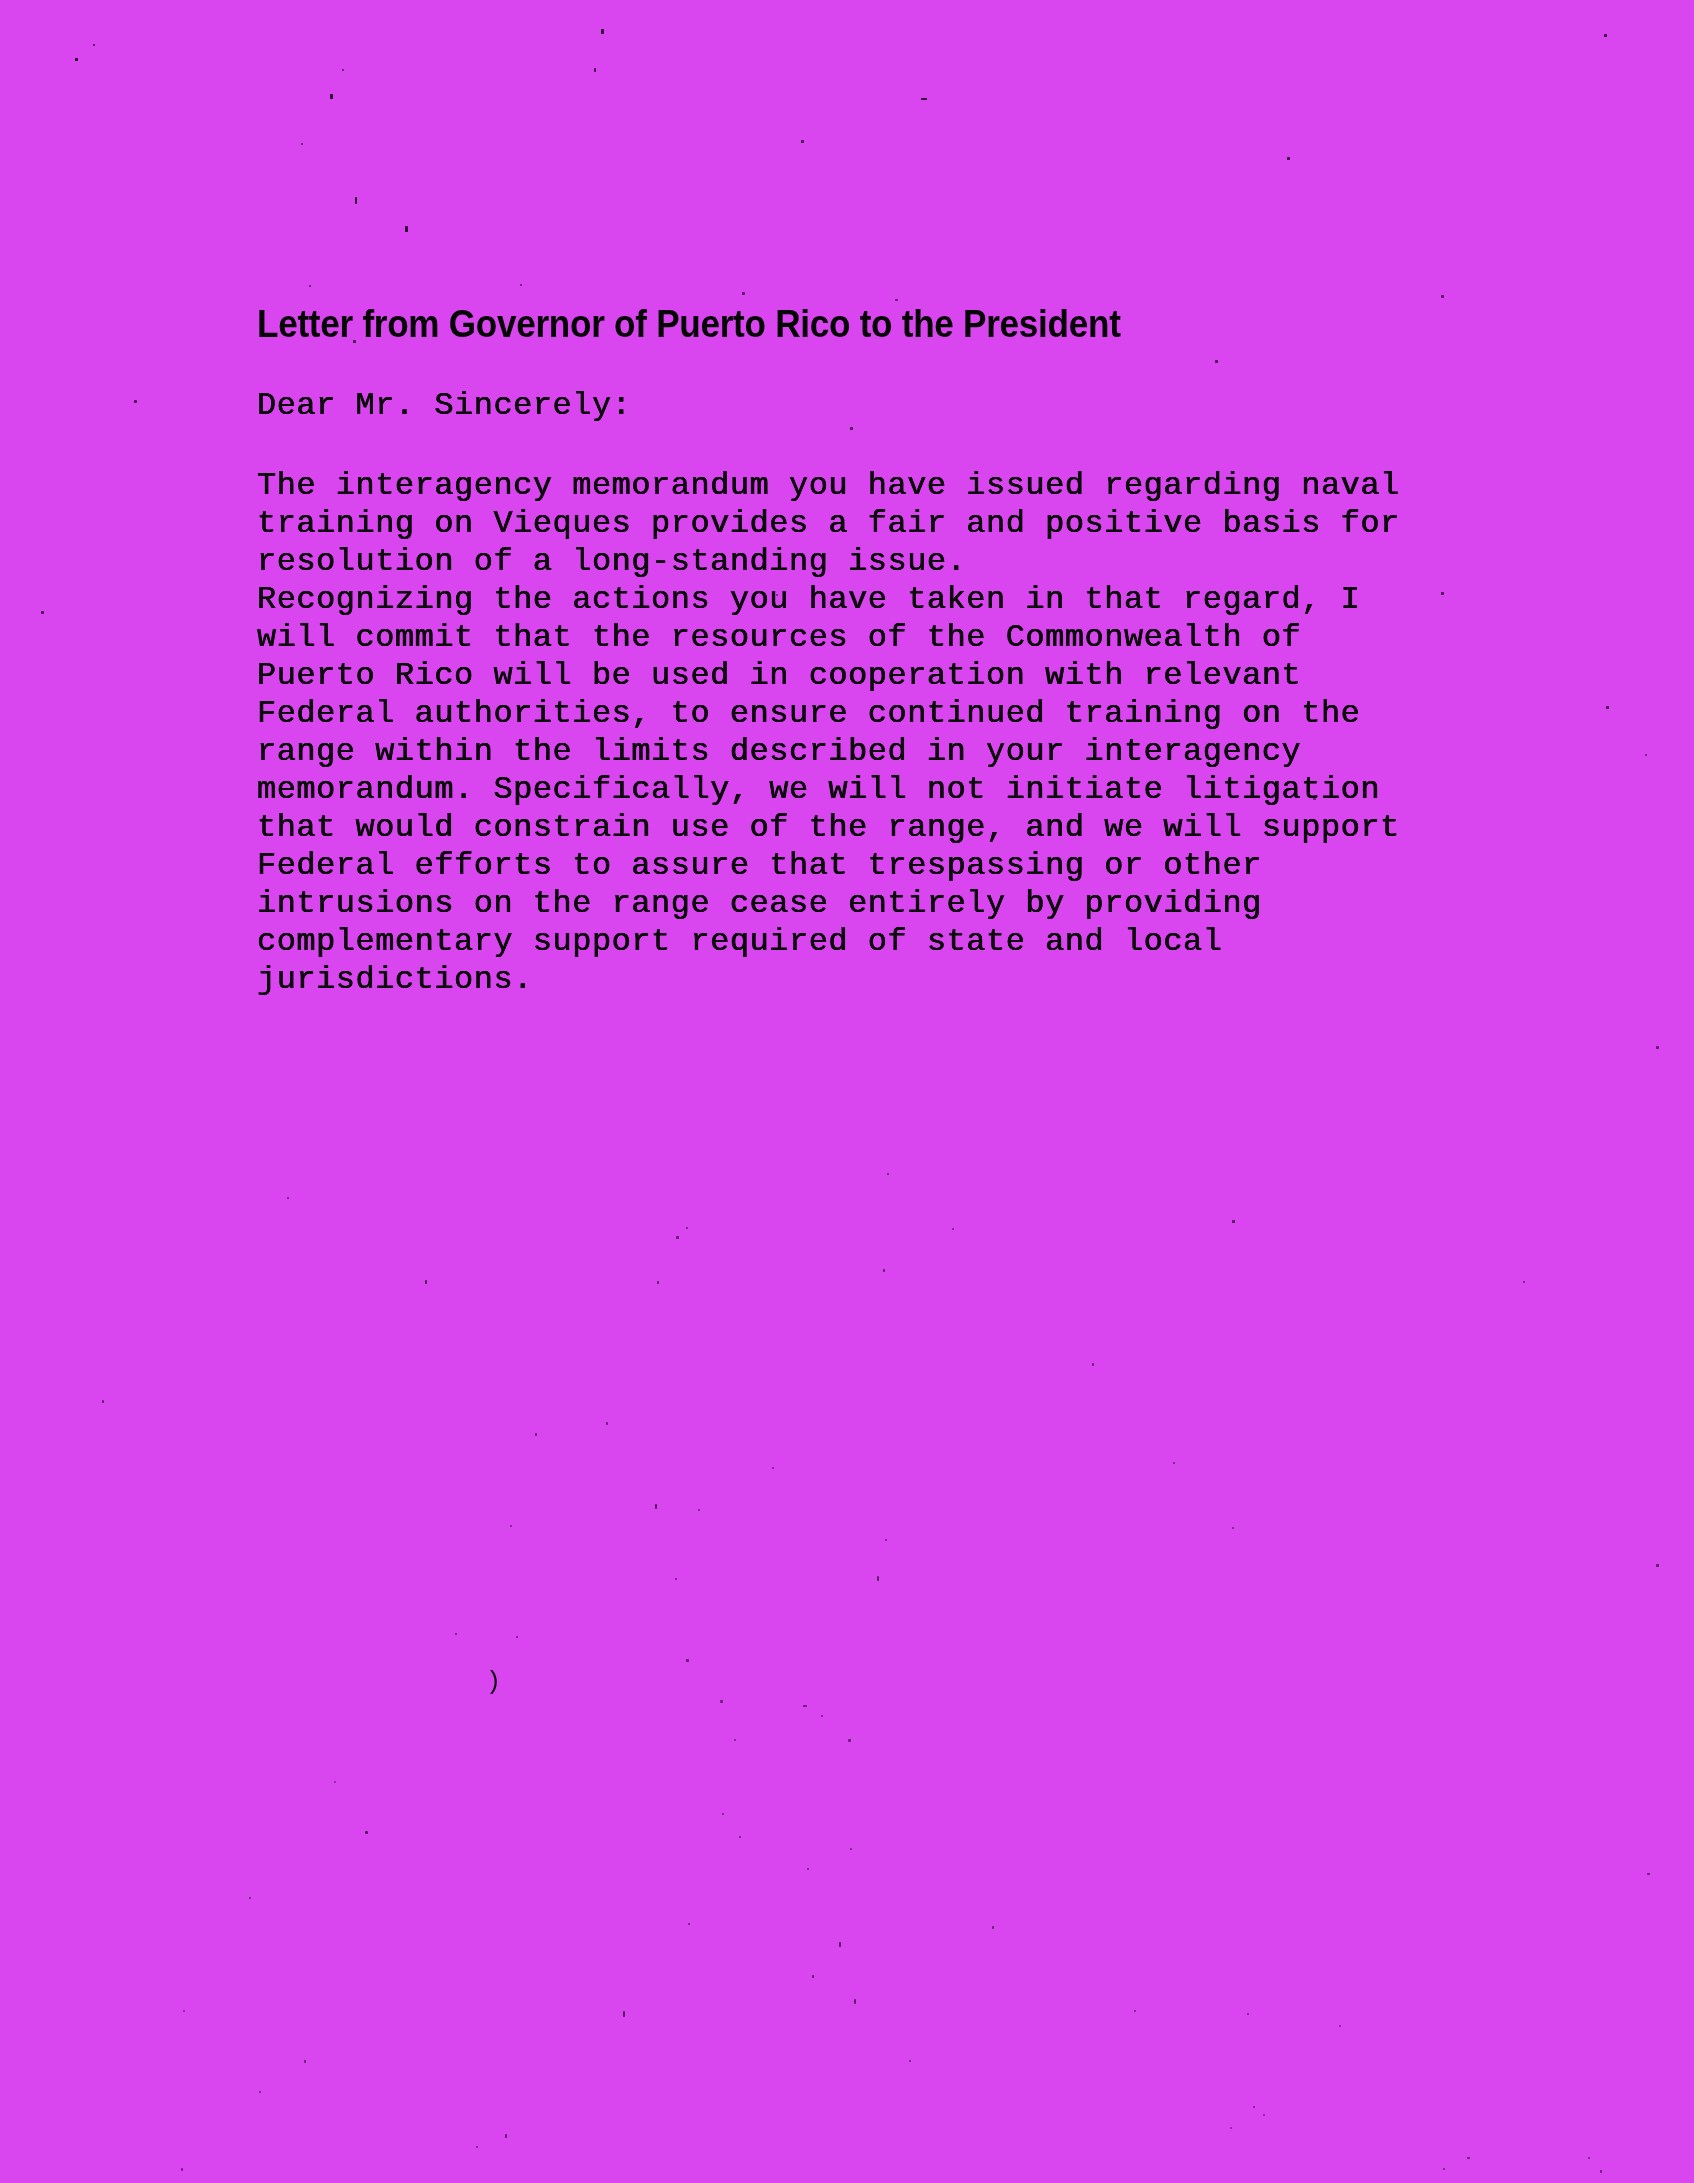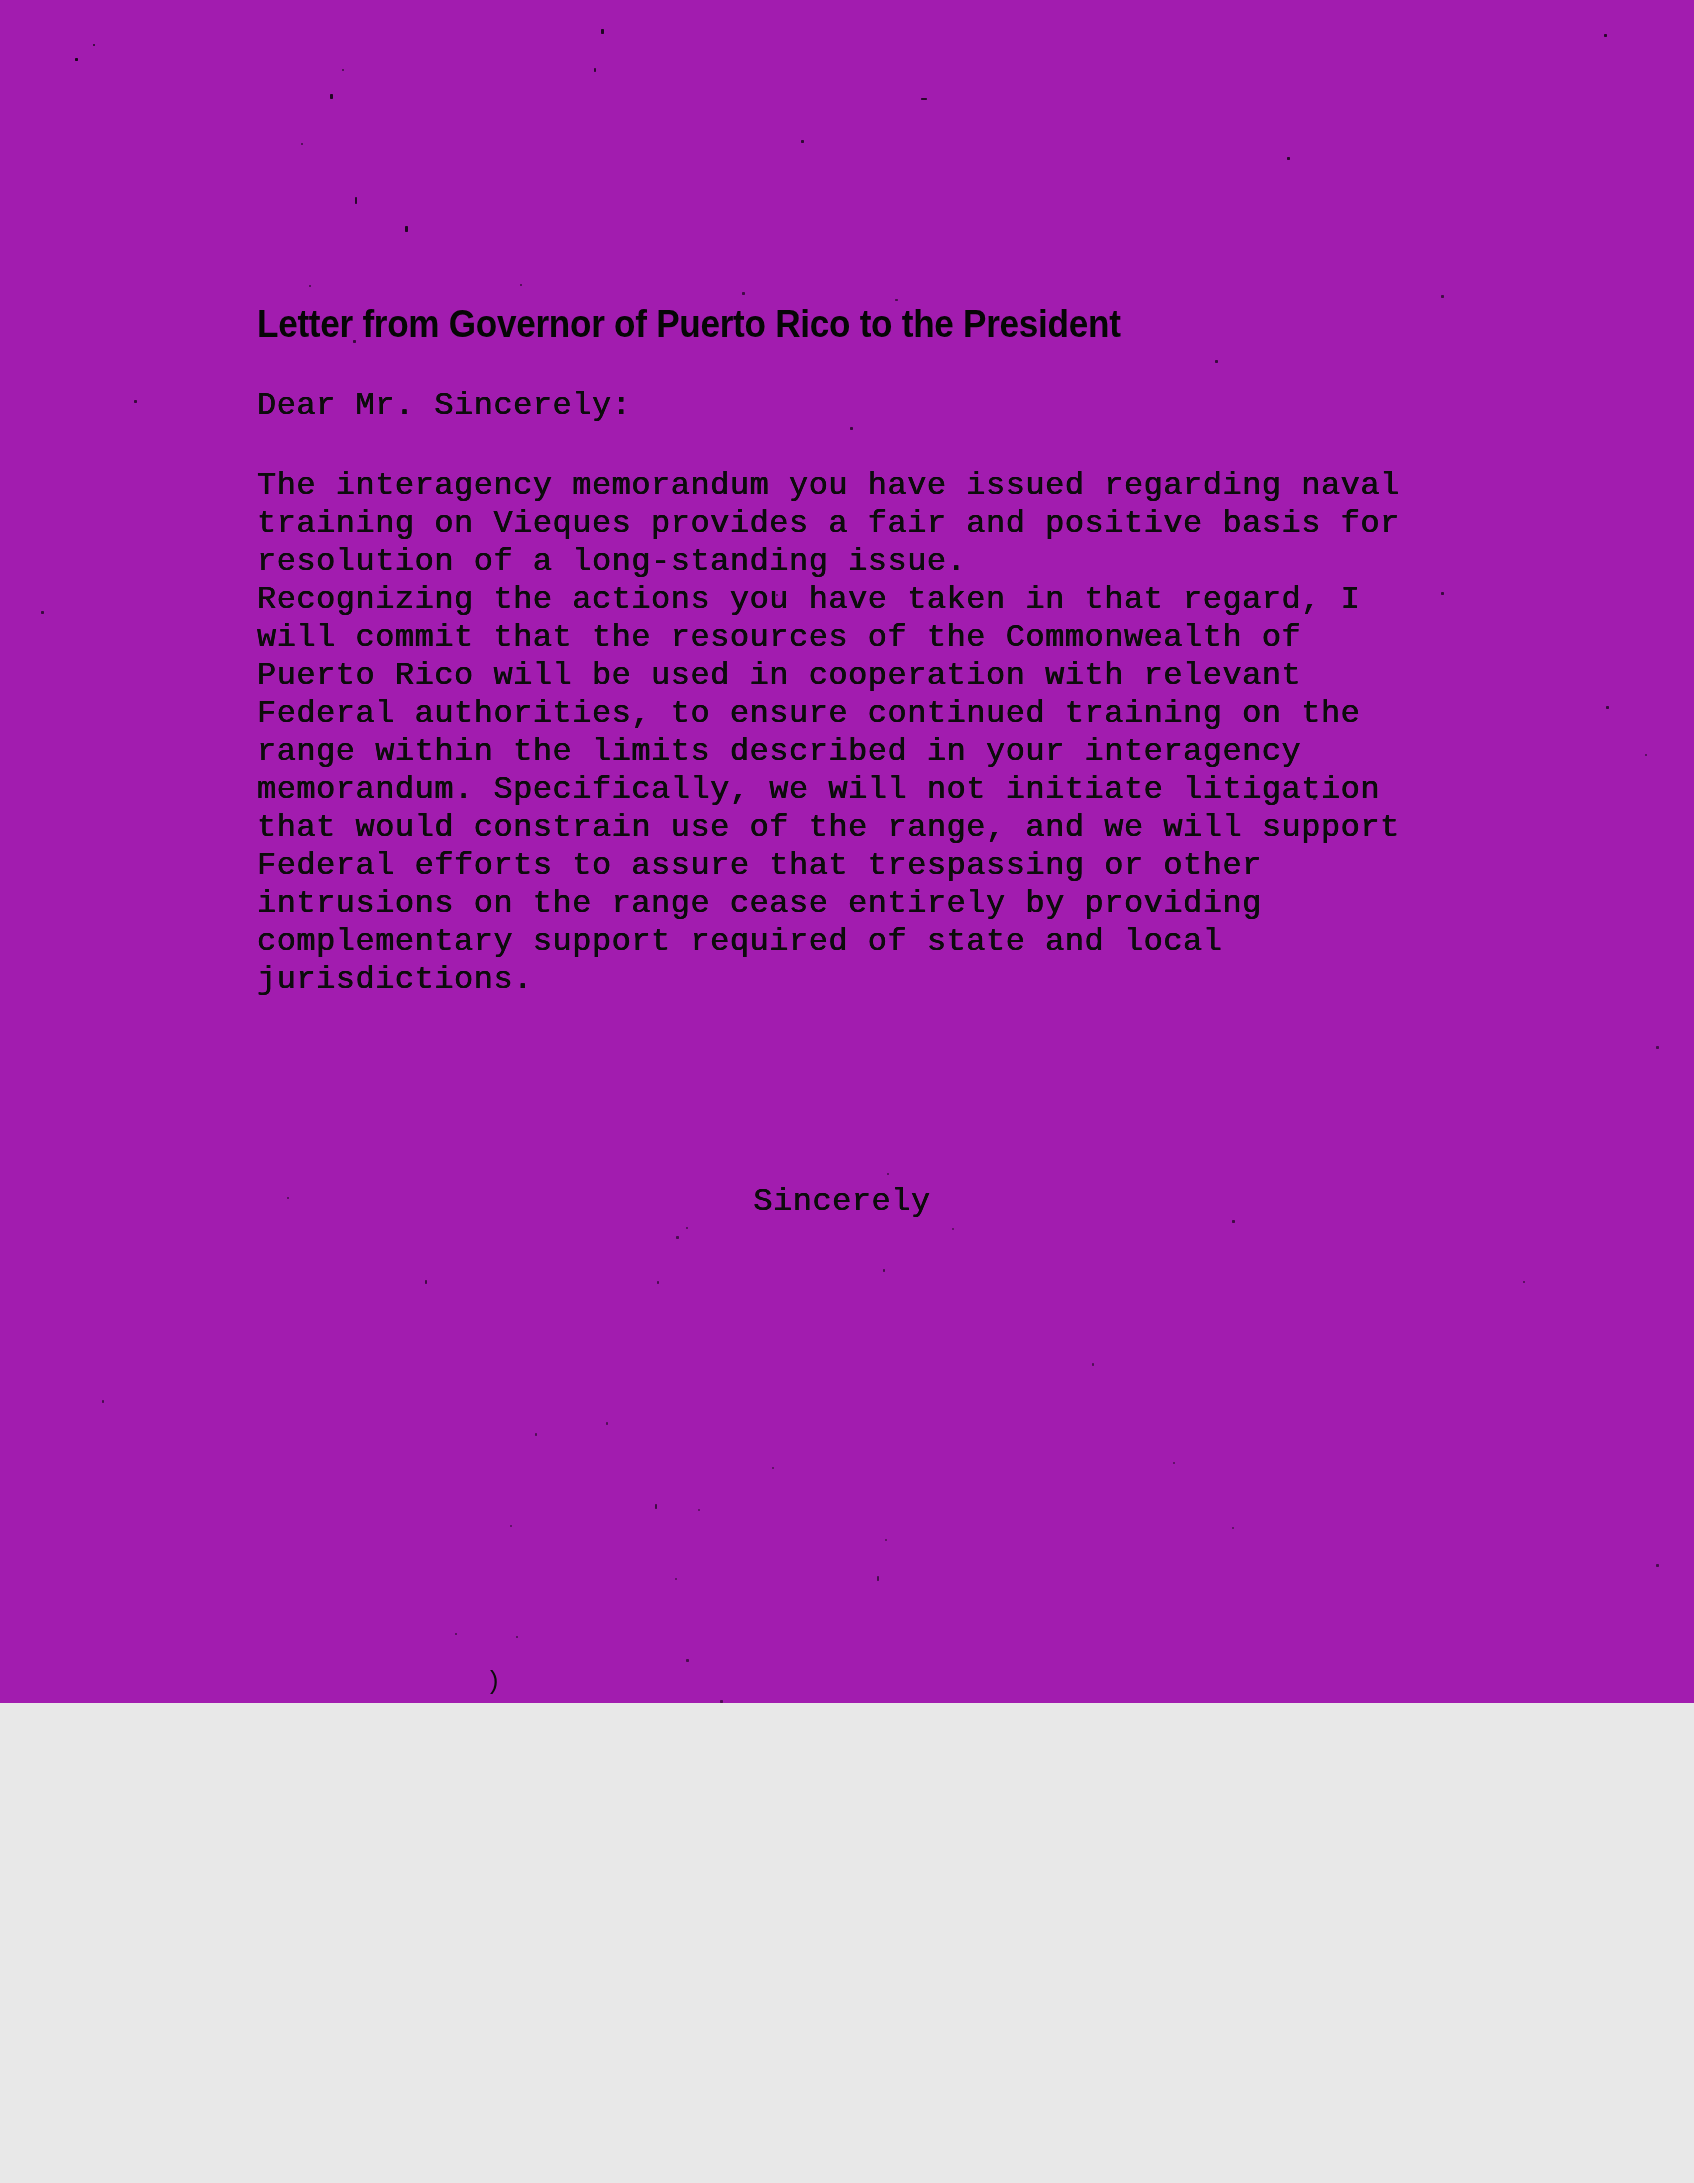--- a/index.html
+++ b/index.html
@@ -3,22 +3,22 @@
 <meta charset="utf-8">
 <style>
   html, body {
     margin: 0;
     padding: 0;
     background: #e8e8e8;
   }
   .page {
     position: relative;
     width: 1694px;
-    height: 1703px;
-    background: #a21caf;
+    height: 2183px;
+    background: #d946ef;
     overflow: hidden;
     font-kerning: none;
   }
   .doc-title {
     position: absolute;
     left: 257px;
     top: 303px;
     margin: 0;
     font-family: "Liberation Sans", sans-serif;
     font-weight: bold;
@@ -96,21 +96,20 @@
 Federal authorities, to ensure continued training on the
 range within the limits described in your interagency
 memorandum. Specifically, we will not initiate litigation
 that would constrain use of the range, and we will support
 Federal efforts to assure that trespassing or other
 intrusions on the range cease entirely by providing
 complementary support required of state and local
 jurisdictions.</div>
 
 
-  <div class="mono closing">Sincerely</div>
 
   <div class="noise-layer">
       <div class="speck" style="left: 93px; top: 44px; width: 2px; height: 2px; opacity: 0.7;"></div>
       <div class="speck" style="left: 75px; top: 58px; width: 3.3px; height: 3.3px; opacity: 0.85;"></div>
       <div class="speck" style="left: 601px; top: 29px; width: 2.6px; height: 4.6px; opacity: 0.8;"></div>
       <div class="speck" style="left: 342px; top: 69px; width: 2px; height: 2px; opacity: 0.55;"></div>
       <div class="speck" style="left: 594px; top: 68px; width: 2px; height: 4px; opacity: 0.7;"></div>
       <div class="speck" style="left: 330px; top: 94px; width: 3.3px; height: 5.3px; opacity: 0.8;"></div>
       <div class="speck" style="left: 921px; top: 98px; width: 6px; height: 2px; opacity: 0.75;"></div>
       <div class="speck" style="left: 1604px; top: 34px; width: 3.3px; height: 3.3px; opacity: 0.75;"></div>

